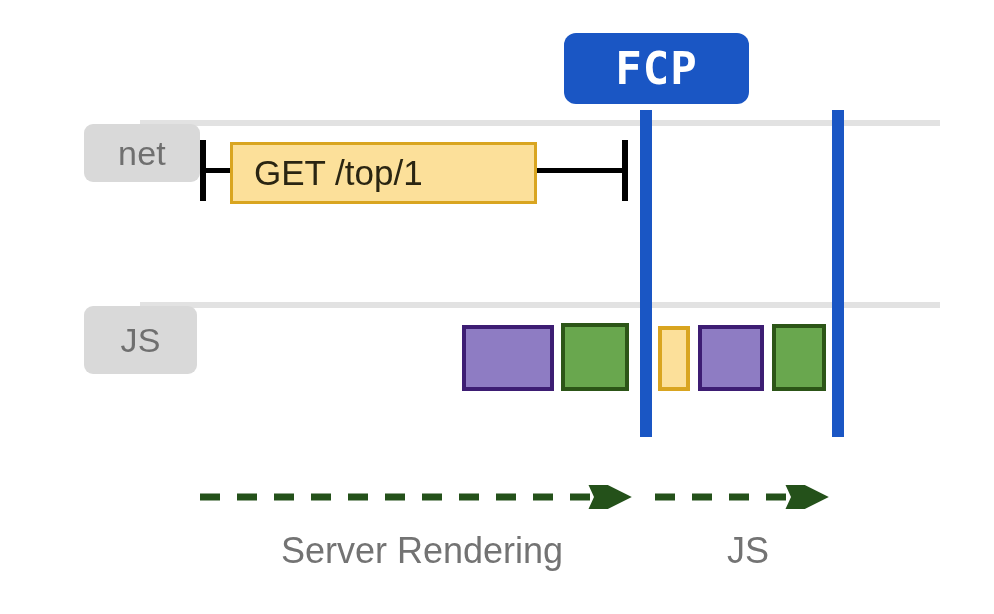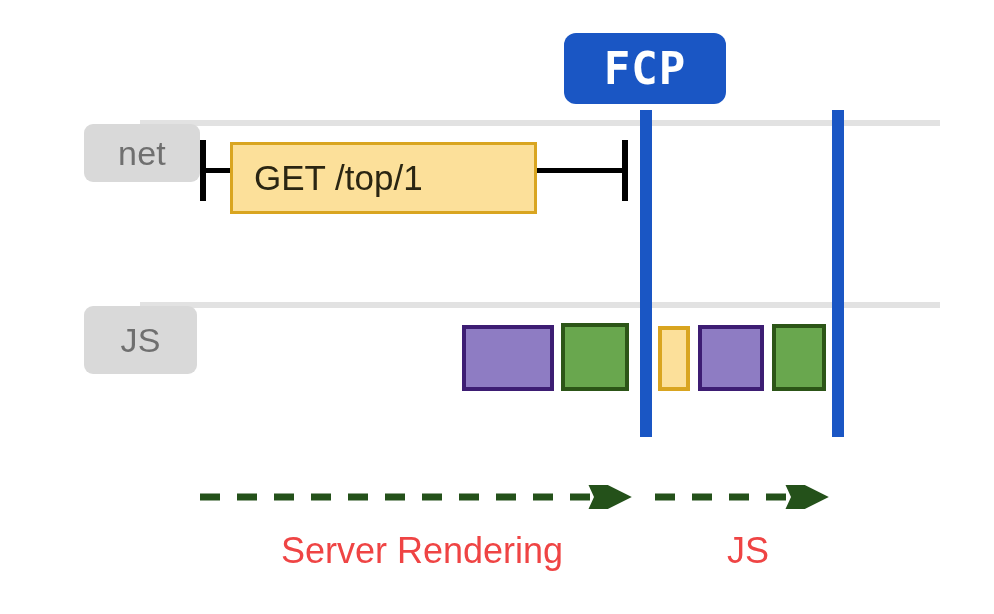--- a/index.html
+++ b/index.html
@@ -64,21 +64,21 @@
     background: #000000;
   }
   #whisker-left-v  { left: 200px; top: 140px; height: 61px; }
   #whisker-left-h  { left: 203px; top: 168px; width: 30px; }
   #whisker-right-v { left: 622px; top: 140px; height: 61px; }
   #whisker-right-h { left: 534px; top: 168px; width: 92px; }
 
   #request-bar {
     position: absolute;
     left: 230px; top: 142px;
-    width: 307px; height: 72px;
+    width: 307px; height: 62px;
     background: #fce09a;
     border: 3px solid #d9a520;
     box-sizing: border-box;
     display: flex;
     align-items: center;
     padding-left: 21px;
     font-size: 35px;
     color: #2a2512;
     white-space: nowrap;
   }
@@ -126,35 +126,35 @@
     font-weight: bold;
     font-size: 44px;
     line-height: 1;
     display: flex;
     align-items: center;
     justify-content: center;
     letter-spacing: 1px;
     top: 33px;
     height: 71px;
   }
-  #marker-badge-fcp { left: 564px; width: 162px; text-align: right; }
+  #marker-badge-fcp { left: 564px; width: 185px; text-align: right; }
   #marker-badge-tti { left: 756px; width: 164px; }
 
   
   .phase-arrow {
     position: absolute;
     height: 24px;
   }
   #phase-arrow-server { left: 198px; top: 485px; width: 448px; }
   #phase-arrow-js     { left: 653px; top: 485px; width: 190px; }
 
   
   .phase-caption {
     position: absolute;
-    color: #ef4444;
+    color: #737373;
     font-size: 36px;
     line-height: 1;
     text-align: center;
     white-space: nowrap;
   }
   #phase-caption-server { left: 198px; top: 533px; width: 448px; }
   #phase-caption-js     { left: 653px; top: 533px; width: 190px; }
 </style>
 </head>
 <body>

